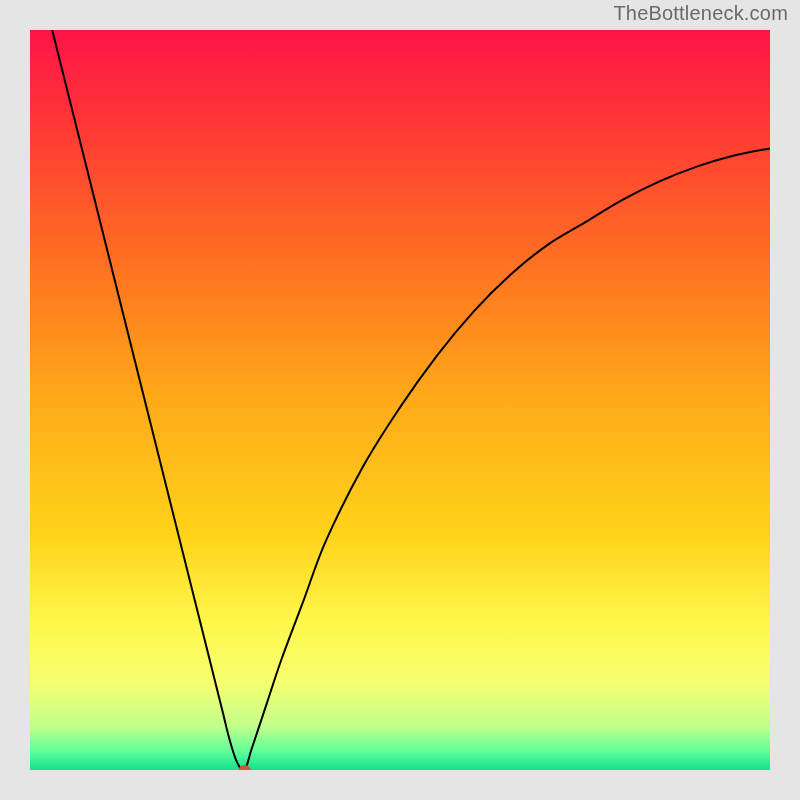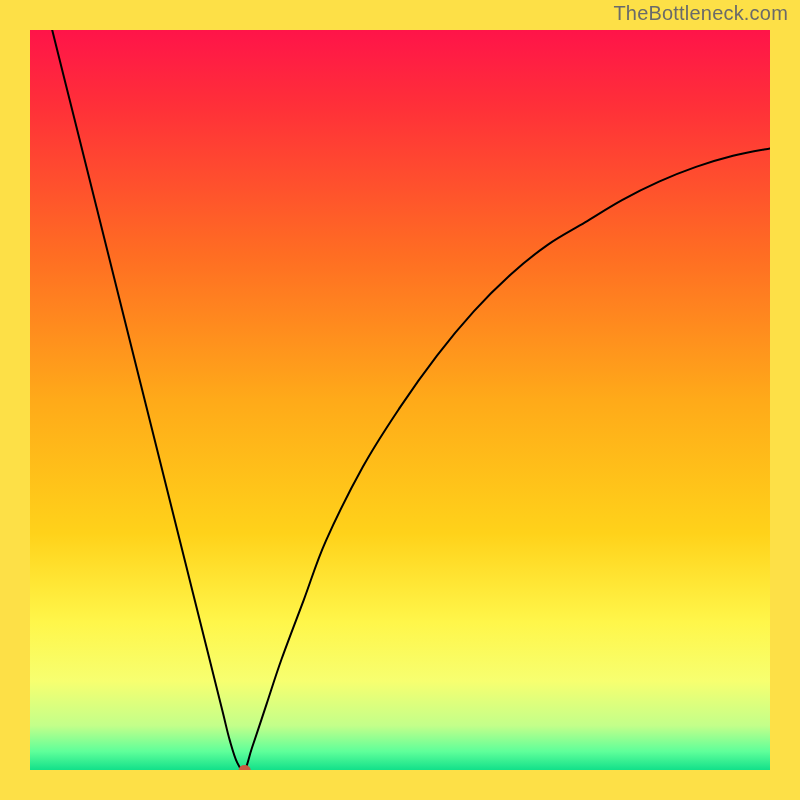--- a/index.html
+++ b/index.html
@@ -8,21 +8,21 @@
     width: 800px;
     height: 800px;
     background: #000;
     font-family: Arial, Helvetica, sans-serif;
     overflow: hidden;
   }
   .frame {
     position: relative;
     width: 800px;
     height: 800px;
-    background: #fde047;
+    background: #e5e5e5;
   }
   .watermark {
     position: absolute;
     top: 2px;
     right: 12px;
     color: #6a6a6a;
     font-size: 20px;
     font-weight: 500;
     letter-spacing: 0.2px;
     z-index: 10;

